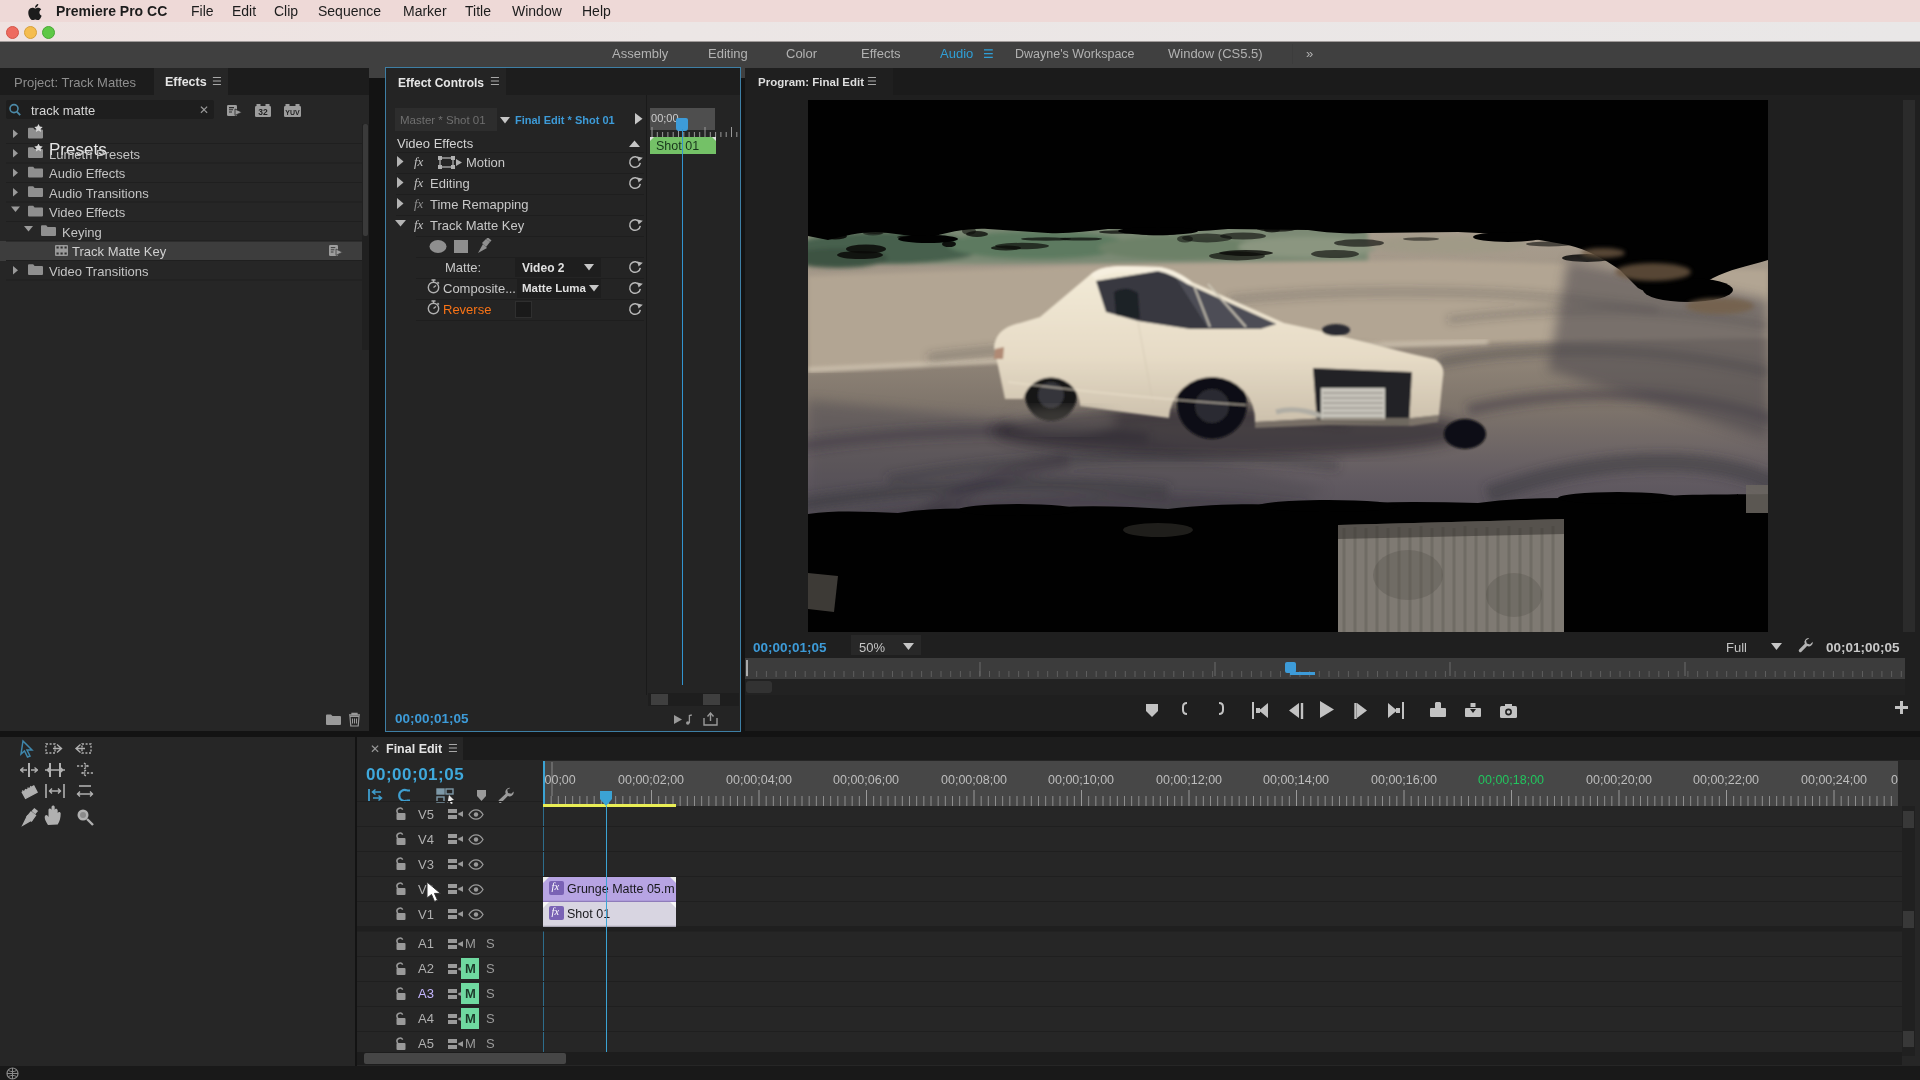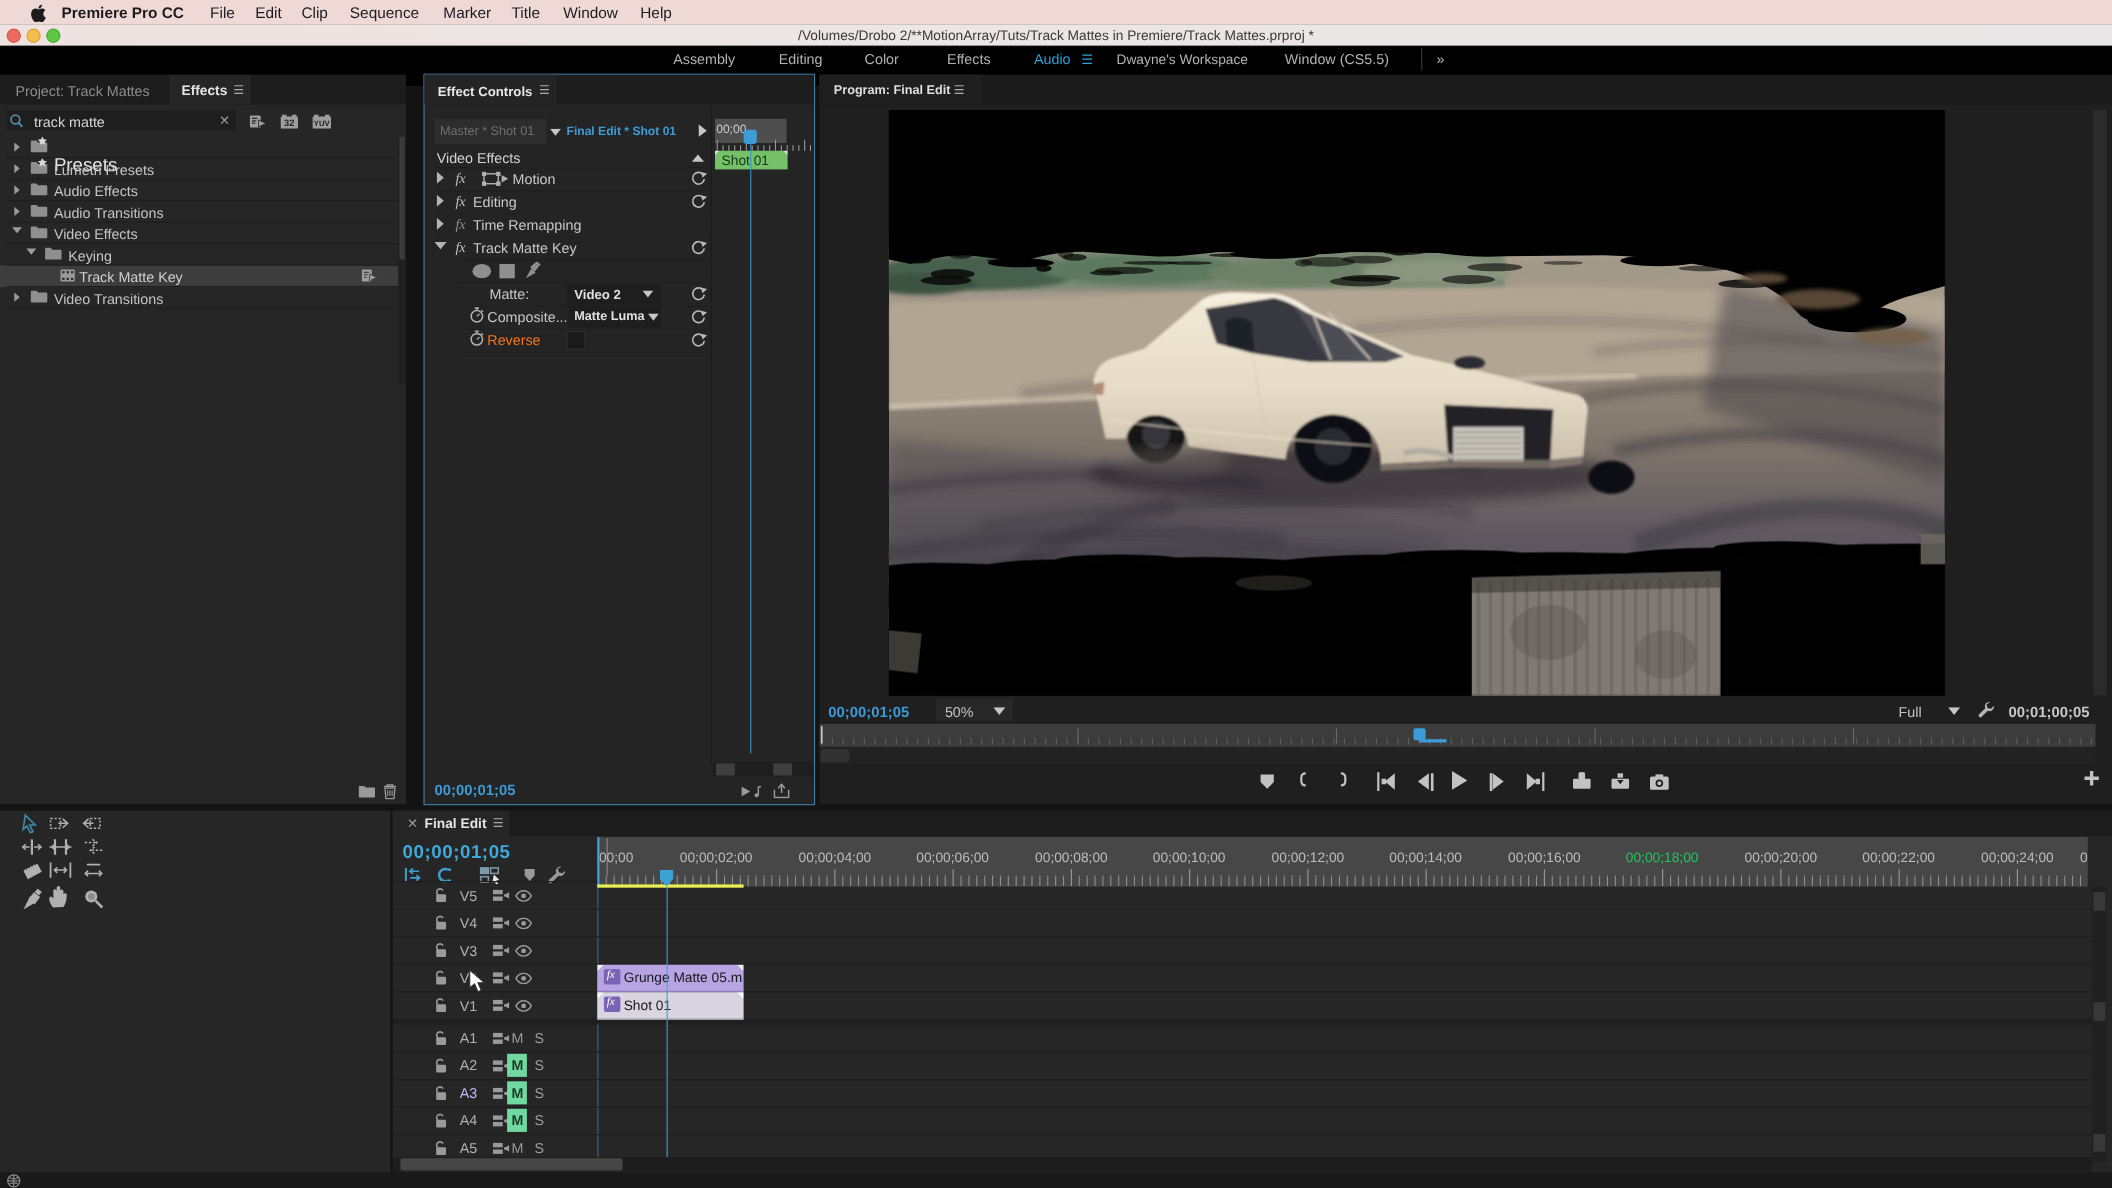--- a/index.html
+++ b/index.html
@@ -6,21 +6,21 @@
 font-family:"Liberation Sans",sans-serif;-webkit-font-smoothing:antialiased;}
 .abs{position:absolute;}
 .txt{white-space:nowrap;}
 #stage{position:absolute;left:0;top:0;width:1920px;height:1080px;}
 
 #menubar{left:0;top:0;width:1920px;height:22px;background:#eed9d7;color:#1c1c1c;font-size:14px;}
 #menubar .mi{position:absolute;top:3px;}
 #titlebar{left:0;top:22px;width:1920px;height:19px;background:linear-gradient(90deg,#efe2e0 0%,#ece6e5 35%,#e9e7e7 100%);border-bottom:1px solid #9f9a99;}
 .tl{position:absolute;top:25.5px;width:11px;height:11px;border-radius:50%;}
 #wtitle{position:absolute;top:25px;width:1920px;text-align:center;font-size:12.5px;color:#3a3a3a;}
-#wsbar{left:0;top:42px;width:1920px;height:36px;background:#000000;color:#b2b2b2;font-size:13px;}
+#wsbar{left:0;top:42px;width:1920px;height:36px;background:#404040;color:#b2b2b2;font-size:13px;}
 #wsbar .wi{position:absolute;top:4px;}
 
 .panel{background:#262626;}
 .tabstrip{background:#1c1c1c;}
 .tab-act{background:#262626;color:#e4e4e4;}
 .tab-in{color:#8e8e8e;}
 
 #lpanel{left:0;top:68px;width:369px;height:663px;}
 
 #ecpanel{left:385px;top:67px;width:356px;height:665px;background:#242424;border:1px solid #3e7fa5;box-sizing:border-box;}
@@ -49,21 +49,20 @@
   <div class="mi txt" style="left:403px;">Marker</div>
   <div class="mi txt" style="left:465px;">Title</div>
   <div class="mi txt" style="left:512px;">Window</div>
   <div class="mi txt" style="left:582px;text-align:right;">Help</div>
 </div>
 
 <div class="abs" id="titlebar"></div>
 <div class="tl" style="left:6px;background:#ee6b5f;border:0.5px solid #d35548;"></div>
 <div class="tl" style="left:24px;background:#f5bd4e;border:0.5px solid #d6a03a;"></div>
 <div class="tl" style="left:42px;background:#5ec845;border:0.5px solid #47a834;"></div>
-<div id="wtitle" class="txt">/Volumes/Drobo 2/**MotionArray/Tuts/Track Mattes in Premiere/Track Mattes.prproj *</div>
 
 <div class="abs" id="wsbar">
   <div class="wi txt" style="left:612px;">Assembly</div>
   <div class="wi txt" style="left:708px;">Editing</div>
   <div class="wi txt" style="left:786px;">Color</div>
   <div class="wi txt" style="left:861px;">Effects</div>
   <div class="wi txt" style="left:940px;color:#2f9fd6;">Audio</div>
   <div class="wi txt" style="left:983px;color:#2f9fd6;font-size:12px;top:5px;">☰</div>
   <div class="wi txt" style="left:1015px;font-size:12.5px;top:5px;">Dwayne's Workspace</div>
   <div class="wi txt" style="left:1168px;">Window (CS5.5)</div>

